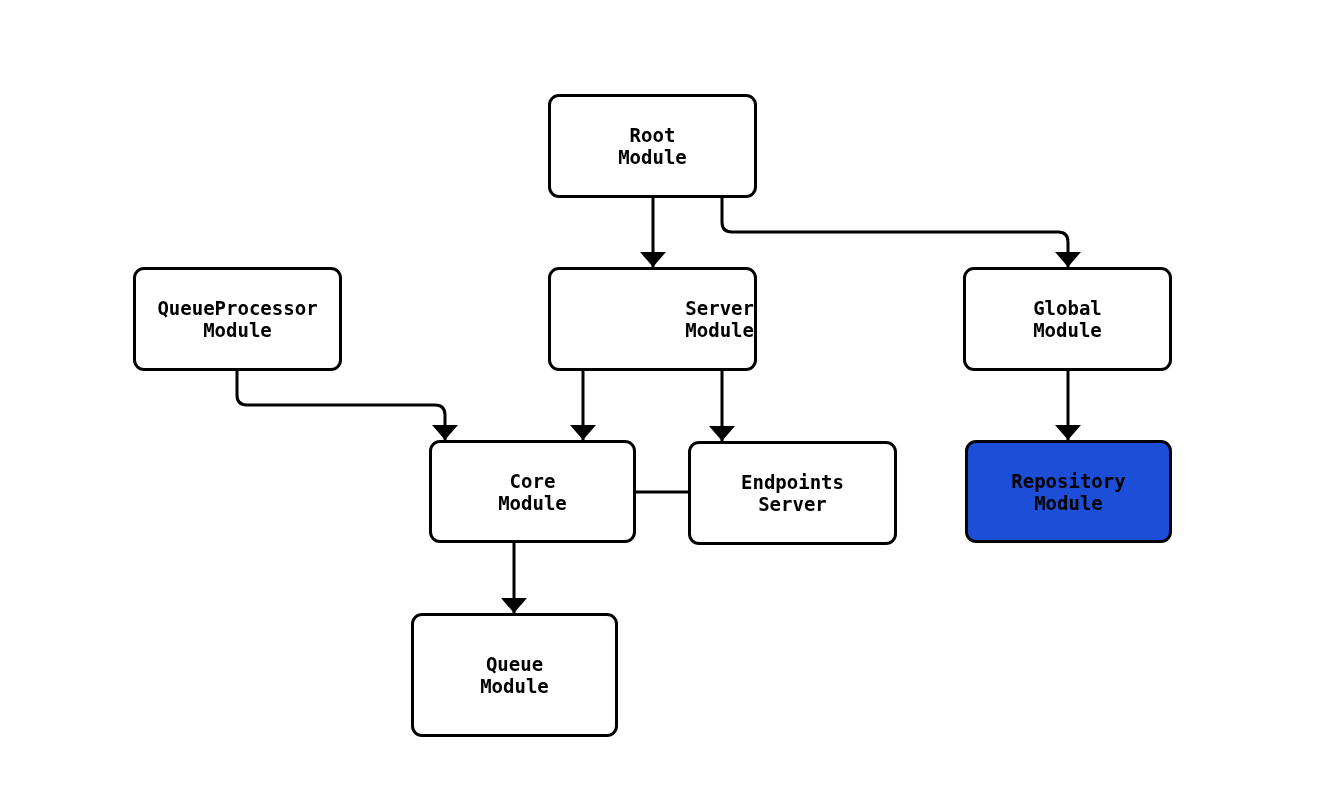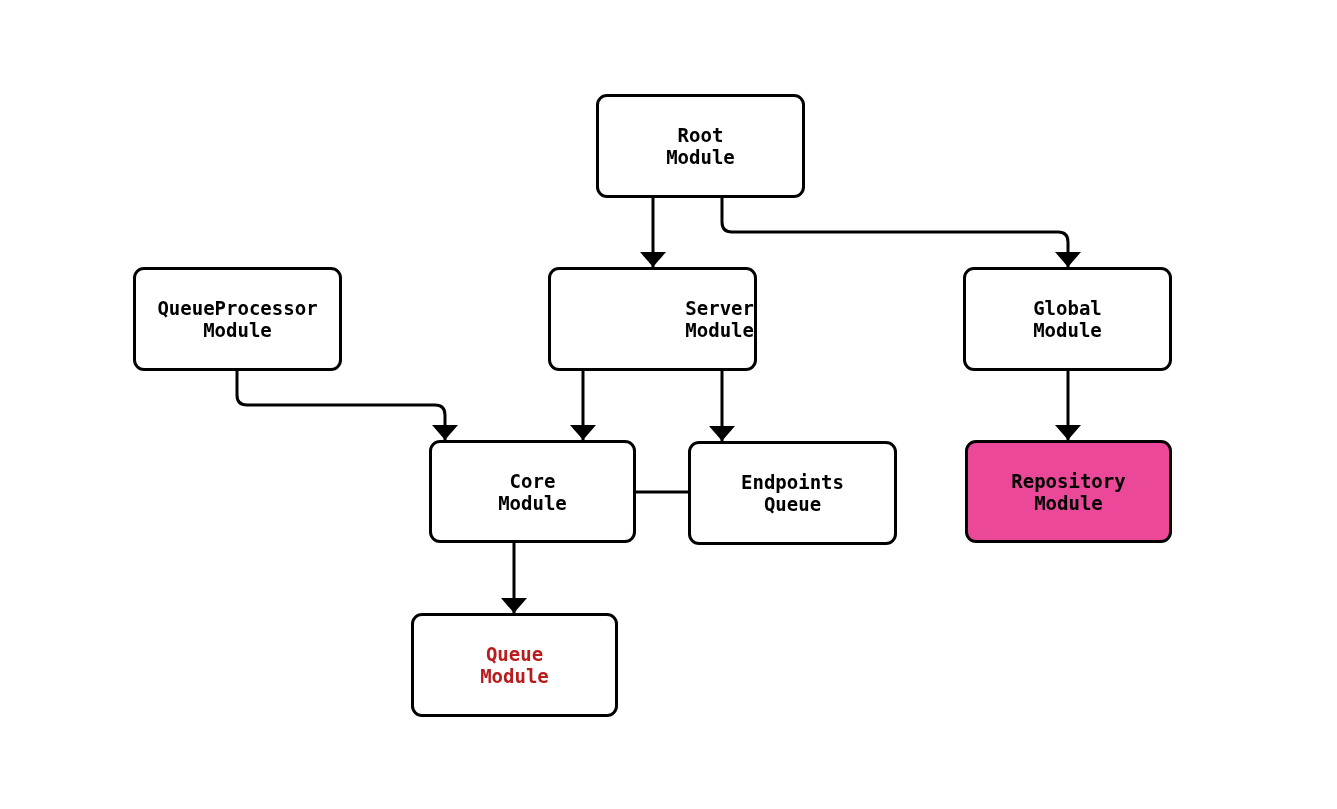--- a/index.html
+++ b/index.html
@@ -60,21 +60,21 @@
         <path class="edge" d="M722 198 L722 222 Q722 232 732 232 L1058 232 Q1068 232 1068 242 L1068 267" stroke="#000000" stroke-width="3" marker-end="url(#arrowhead)"></path>
         <path class="edge" d="M237 371 L237 395 Q237 405 247 405 L435 405 Q445 405 445 415 L445 440" stroke="#000000" stroke-width="3" marker-end="url(#arrowhead)"></path>
         <path class="edge" d="M583 371 L583 440" stroke="#000000" stroke-width="3" marker-end="url(#arrowhead)"></path>
         <path class="edge" d="M722 371 L722 441" stroke="#000000" stroke-width="3" marker-end="url(#arrowhead)"></path>
         <path class="edge" d="M688 492 L618 492" stroke="#000000" stroke-width="3" marker-end="url(#arrowhead)"></path>
         <path class="edge" d="M1068 371 L1068 440" stroke="#000000" stroke-width="3" marker-end="url(#arrowhead)"></path>
         <path class="edge" d="M514 543 L514 613" stroke="#000000" stroke-width="3" marker-end="url(#arrowhead)"></path>
       </g>
   </svg>
   <div id="node-group">
-      <div class="node" style="left: 548px; top: 94px; width: 209px; height: 104px; background: rgb(255, 255, 255); border-color: rgb(0, 0, 0); color: rgb(0, 0, 0); margin-left: 48px;">
+      <div class="node" style="left: 548px; top: 94px; width: 209px; height: 104px; background: rgb(255, 255, 255); border-color: rgb(0, 0, 0); color: rgb(0, 0, 0);">
         <span class="node-label">Root
 Module</span>
       </div>
       <div class="node" style="left: 133px; top: 267px; width: 209px; height: 104px; background: rgb(255, 255, 255); border-color: rgb(0, 0, 0); color: rgb(0, 0, 0); justify-content: center;">
         <span class="node-label">QueueProcessor
 Module</span>
       </div>
       <div class="node" style="left: 548px; top: 267px; width: 209px; height: 104px; background: rgb(255, 255, 255); border-color: rgb(0, 0, 0); color: rgb(0, 0, 0); justify-content: flex-end;">
         <span class="node-label">Server
 Module</span>
@@ -82,24 +82,24 @@
       <div class="node" style="left: 963px; top: 267px; width: 209px; height: 104px; background: rgb(255, 255, 255); border-color: rgb(0, 0, 0); color: rgb(0, 0, 0); text-align: right;">
         <span class="node-label">Global
 Module</span>
       </div>
       <div class="node" style="left: 429px; top: 440px; width: 207px; height: 103px; background: rgb(255, 255, 255); border-color: rgb(0, 0, 0); color: rgb(0, 0, 0);">
         <span class="node-label">Core
 Module</span>
       </div>
       <div class="node" style="left: 688px; top: 441px; width: 209px; height: 104px; background: rgb(255, 255, 255); border-color: rgb(0, 0, 0); color: rgb(0, 0, 0);">
         <span class="node-label">Endpoints
-Queue</span>
+Server</span>
       </div>
-      <div class="node" style="left: 965px; top: 440px; width: 207px; height: 103px; background: #ec4899; border-color: rgb(0, 0, 0); color: rgb(0, 0, 0);">
+      <div class="node" style="left: 965px; top: 440px; width: 207px; height: 103px; background: #1d4ed8; border-color: rgb(0, 0, 0); color: rgb(0, 0, 0);">
         <span class="node-label">Repository
 Module</span>
       </div>
-      <div class="node" style="left: 411px; top: 613px; width: 207px; height: 104px; background: rgb(255, 255, 255); border-color: rgb(0, 0, 0); color: #b91c1c;">
+      <div class="node" style="left: 411px; top: 613px; width: 207px; height: 124px; background: rgb(255, 255, 255); border-color: rgb(0, 0, 0); color: #000000;">
         <span class="node-label">Queue
 Module</span>
       </div>
     </div>
 </div>
 
 </body></html>

